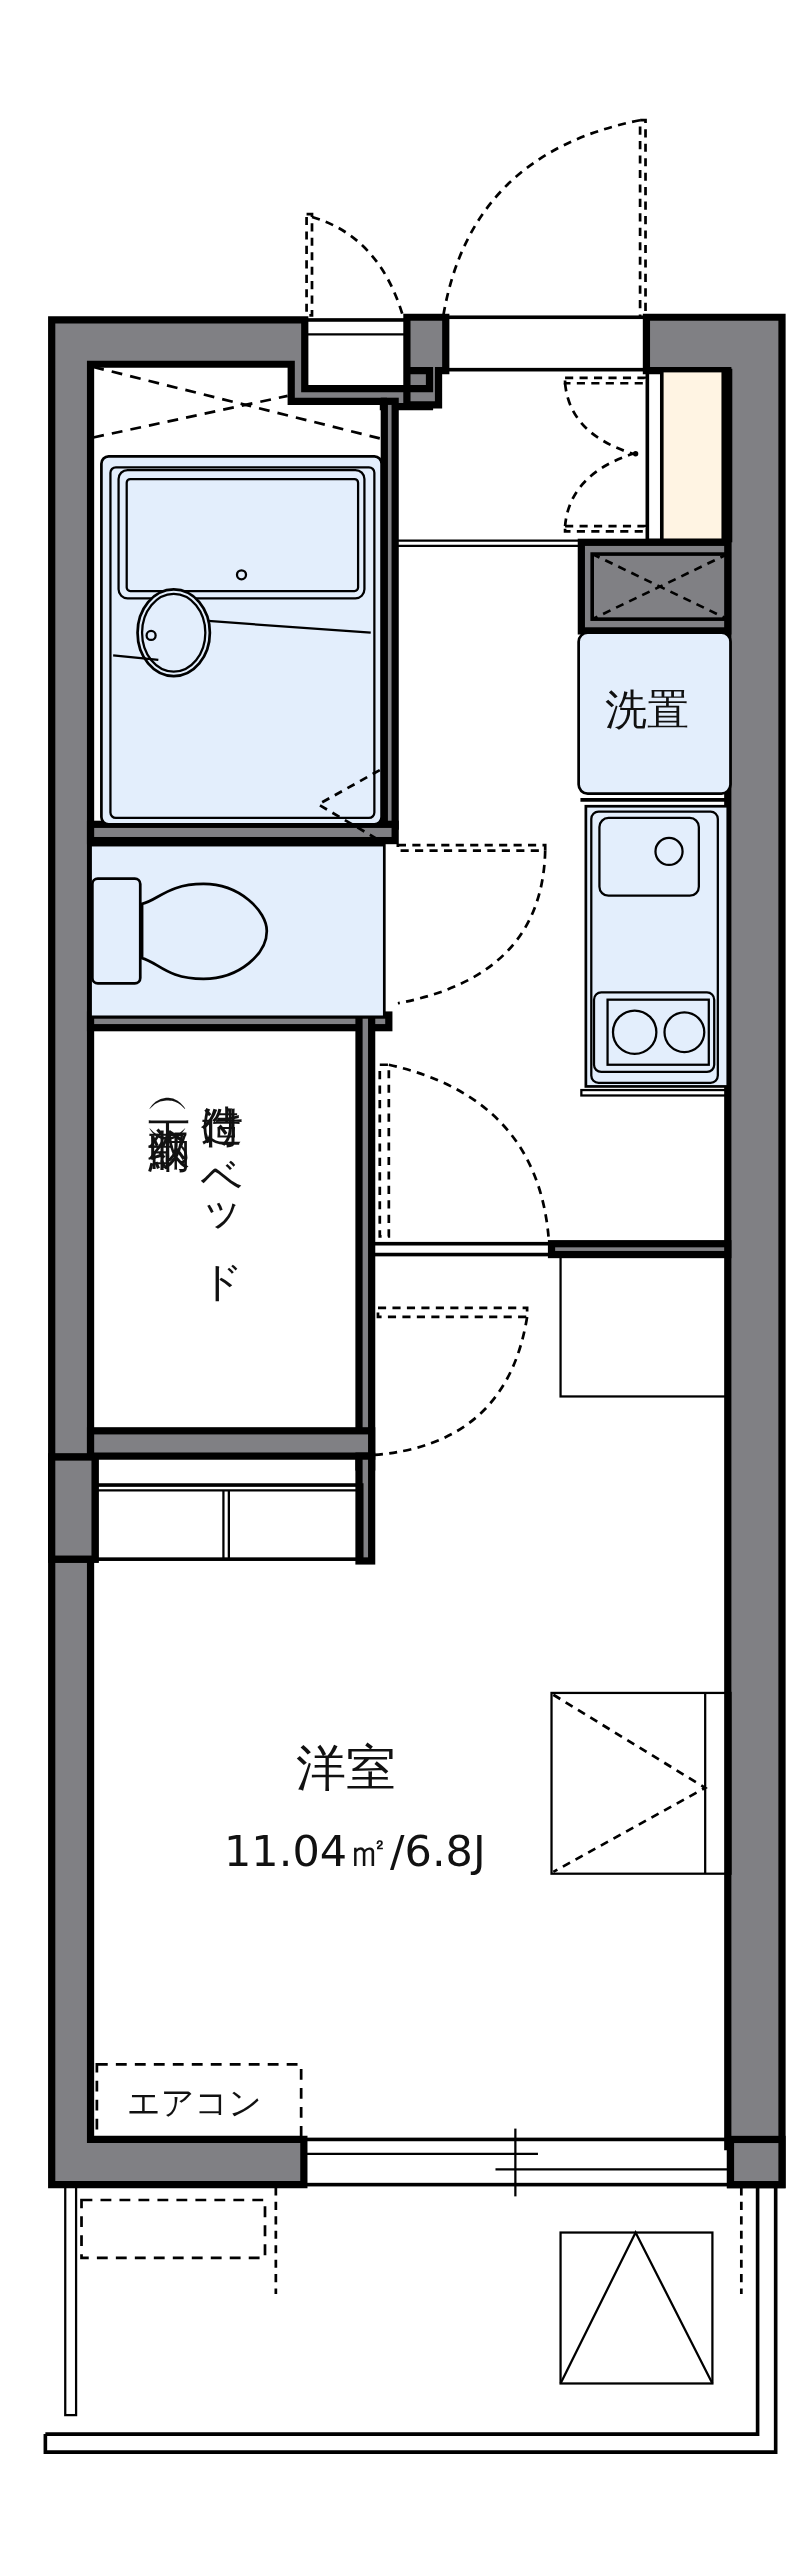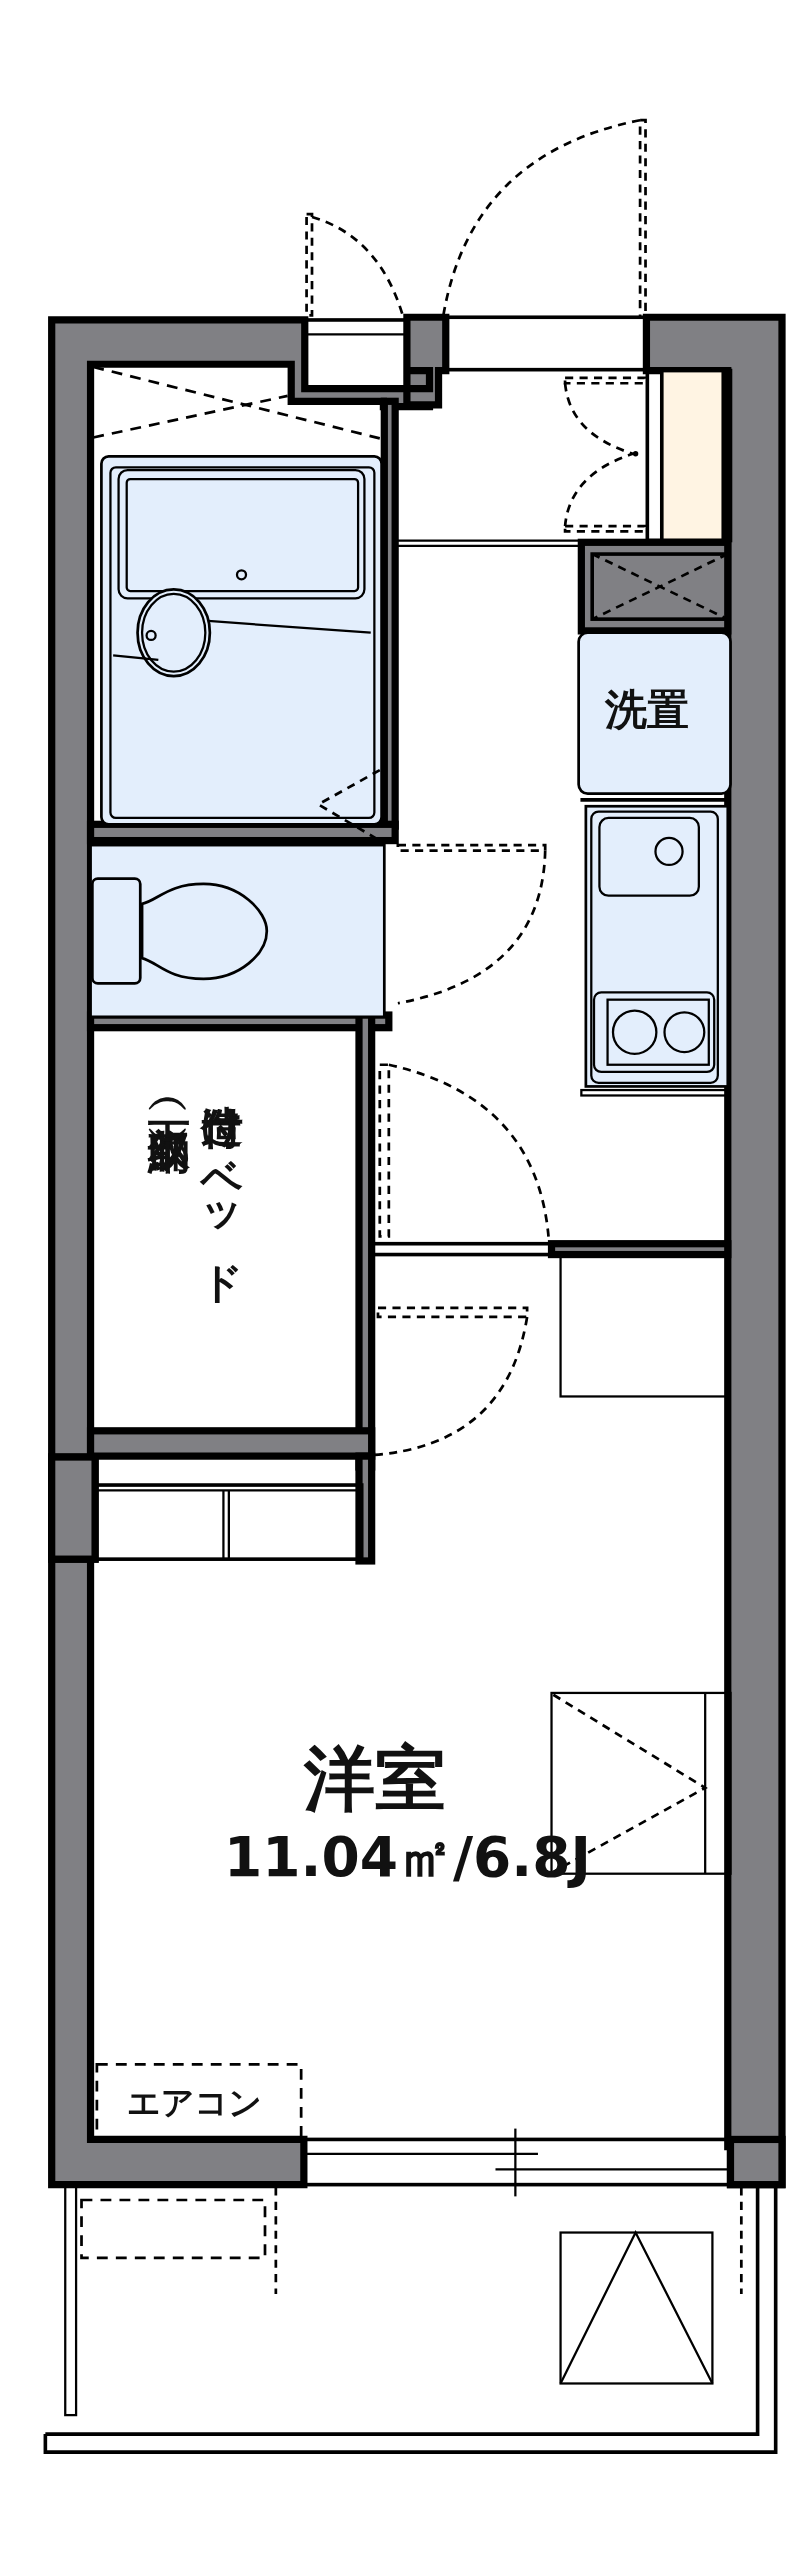--- a/index.html
+++ b/index.html
@@ -6,21 +6,21 @@
   body { width: 812px; height: 2576px; position: relative; overflow: hidden; font-family: "DejaVu Sans", sans-serif; }
   svg { position: absolute; left: 0; top: 0; }
   .wall { fill: #808084; stroke: #000; stroke-width: 8; stroke-linejoin: miter; }
   .ln { fill: none; stroke: #000; stroke-width: 4; }
   .ln-thin { fill: none; stroke: #000; stroke-width: 2.5; }
   .dash { fill: none; stroke: #000; stroke-width: 3; stroke-dasharray: 12 9; }
   .dash-sm { fill: none; stroke: #000; stroke-width: 3; stroke-dasharray: 9 7; }
   .fixture { fill: #e3eefc; stroke: #000; stroke-width: 3; }
   .fixture-ln { fill: none; stroke: #000; stroke-width: 2.5; }
   .shoe { fill: #fff4e3; stroke: #000; stroke-width: 4; }
-  .label { position: absolute; color: #111; white-space: nowrap; line-height: 1; font-weight: bold; }
+  .label { position: absolute; color: #111; white-space: nowrap; line-height: 1; }
   .vtext { writing-mode: vertical-rl; text-orientation: upright; letter-spacing: 3.6px; }
 </style>
 </head>
 <body>
 
 <svg width="812" height="2576" viewBox="0 0 898 2850" xmlns="http://www.w3.org/2000/svg">
 
   <g>
     <rect class="dash-sm" x="339" y="237" width="6" height="112"></rect>
     <path class="dash-sm" d="M345 240 Q420 262 446 351"></path>
@@ -162,17 +162,17 @@
     <rect class="ln-thin" x="620" y="2470" width="168" height="167" fill="#fff"></rect>
     <path class="ln-thin" d="M620 2637 L703 2470 L788 2637"></path>
   </g>
 </svg>
 
 <div class="label" style="left:605px; top:689px; font-size:42px;">洗置</div>
 
 <div class="label vtext" style="left:201px; top:1071px; font-size:42px;">造付けベッド</div>
 <div class="label vtext" style="left:148px; top:1085px; font-size:42px;">（下部収納）</div>
 
-<div class="label" style="left:304px; top:1743px; font-size:71px;">洋室</div>
-<div class="label" style="left:224px; top:1830px; font-size:55px;">11.04㎡/6.8J</div>
+<div class="label" style="left:296px; top:1743px; font-size:50px;">洋室</div>
+<div class="label" style="left:224px; top:1830px; font-size:43px;">11.04㎡/6.8J</div>
 
 <div class="label" style="left:127px; top:2086px; font-size:33px;">エアコン</div>
 
 
 </body></html>

